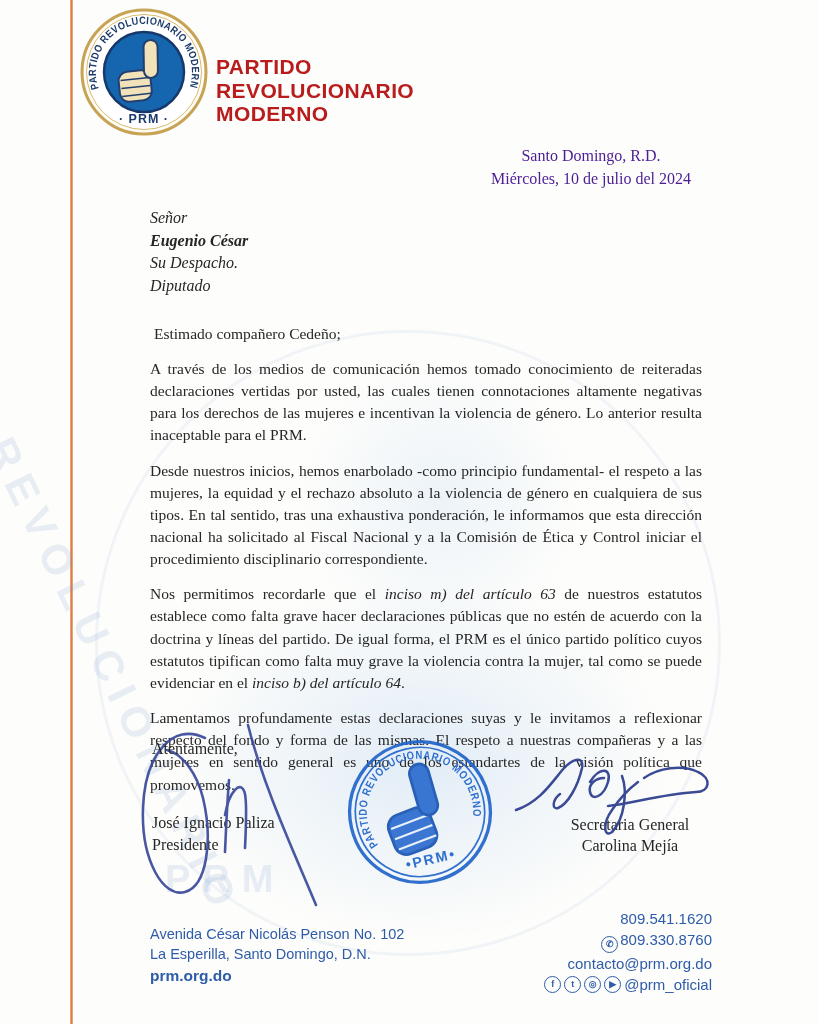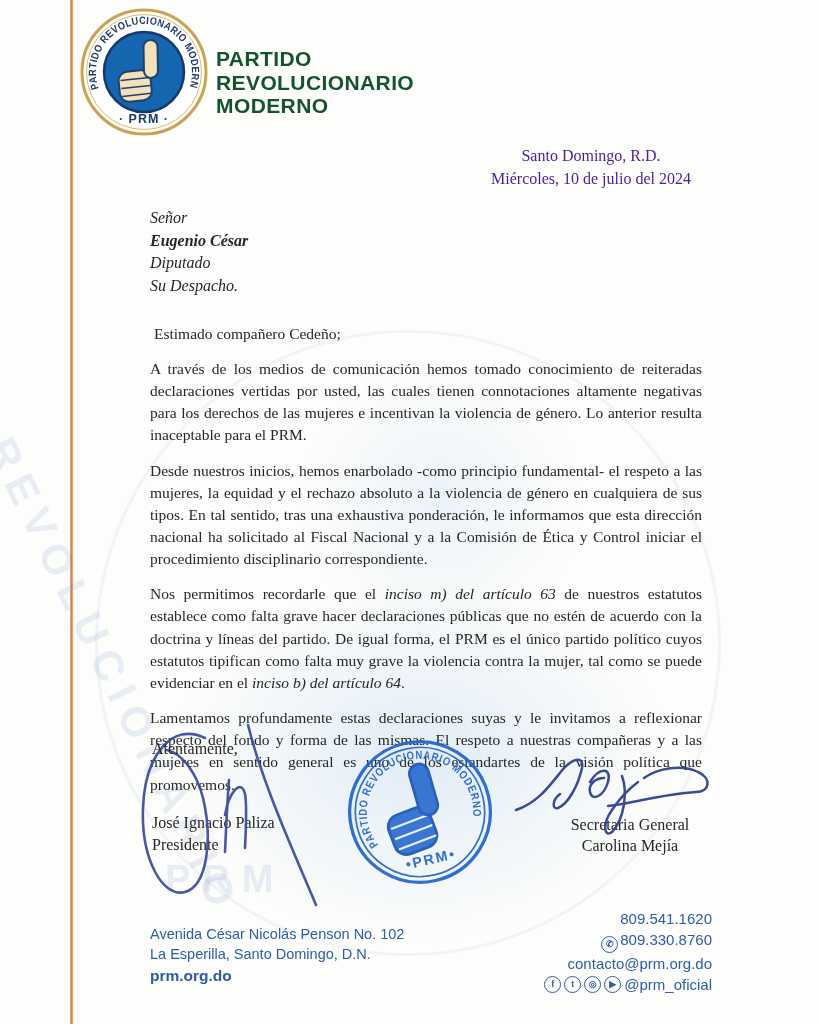--- a/index.html
+++ b/index.html
@@ -21,23 +21,23 @@
     border:3px solid rgba(140,170,215,0.10); border-radius:50%; }
   .wm-arc-text { position:absolute; left:20px; top:430px;
     font-family:"Liberation Sans", sans-serif; font-weight:bold; font-size:42px;
     letter-spacing:10px; color:rgba(100,140,200,0.14); transform:rotate(64deg); transform-origin:left top; white-space:nowrap; }
   .wm-prm { position:absolute; left:165px; top:858px;
     font-family:"Liberation Sans", sans-serif; font-weight:bold; font-size:38px;
     letter-spacing:12px; color:rgba(125,155,210,0.16); }
 
   
   .logo { position:absolute; left:80px; top:8px; width:128px; height:128px; }
-  .brand { position:absolute; left:216px; top:47px;
+  .brand { position:absolute; left:216px; top:55px;
     font-family:"Liberation Sans", sans-serif; font-weight:bold; font-size:21px;
-    line-height:1.13; color:#14532d; letter-spacing:0.4px; }
+    line-height:1.13; color:#b91c1c; letter-spacing:0.4px; }
 
   
   .dateline { position:absolute; top:144px; right:128px; text-align:center;
     font-size:16px; line-height:1.45; color:#4c1d95; }
 
   
   .letter-body { position:absolute; left:150px; top:207px; width:552px; }
   .recipient { font-size:16px; line-height:1.42; margin-bottom:27px;font-style:italic; }
   .recipient .name { font-weight:bold; }
   .greeting { font-size:15.5px; margin:0 0 15px 4px; }
@@ -111,22 +111,22 @@
 
   <div class="dateline">
     <div>Santo Domingo, R.D.</div>
     <div>Miércoles, 10 de julio del 2024</div>
   </div>
 
   <div class="letter-body">
     <div class="recipient">
       <div>Señor</div>
       <div class="name">Eugenio César</div>
+      <div>Su Despacho.</div>
       <div>Diputado</div>
-      <div>Su Despacho.</div>
     </div>
 
     <p class="greeting">Estimado compañero Cedeño;</p>
 
     <p class="para">A través de los medios de comunicación hemos tomado conocimiento de reiteradas declaraciones vertidas por usted, las cuales tienen connotaciones altamente negativas para los derechos de las mujeres e incentivan la violencia de género. Lo anterior resulta inaceptable para el PRM.</p>
     <p class="para">Desde nuestros inicios, hemos enarbolado -como principio fundamental- el respeto a las mujeres, la equidad y el rechazo absoluto a la violencia de género en cualquiera de sus tipos. En tal sentido, tras una exhaustiva ponderación, le informamos que esta dirección nacional ha solicitado al Fiscal Nacional y a la Comisión de Ética y Control iniciar el procedimiento disciplinario correspondiente.</p>
     <p class="para"><span>Nos permitimos recordarle que el </span><em>inciso m) del artículo 63</em><span> de nuestros estatutos establece como falta grave hacer declaraciones públicas que no estén de acuerdo con la doctrina y líneas del partido. De igual forma, el PRM es el único partido político cuyos estatutos tipifican como falta muy grave la violencia contra la mujer, tal como se puede evidenciar en el </span><em>inciso b) del artículo 64</em><span>.</span></p>
     <p class="para">Lamentamos profundamente estas declaraciones suyas y le invitamos a reflexionar respecto del fondo y forma de las mismas. El respeto a nuestras compañeras y a las mujeres en sentido general es uno de los estandartes de la visión política que promovemos.</p>
   </div>
 

